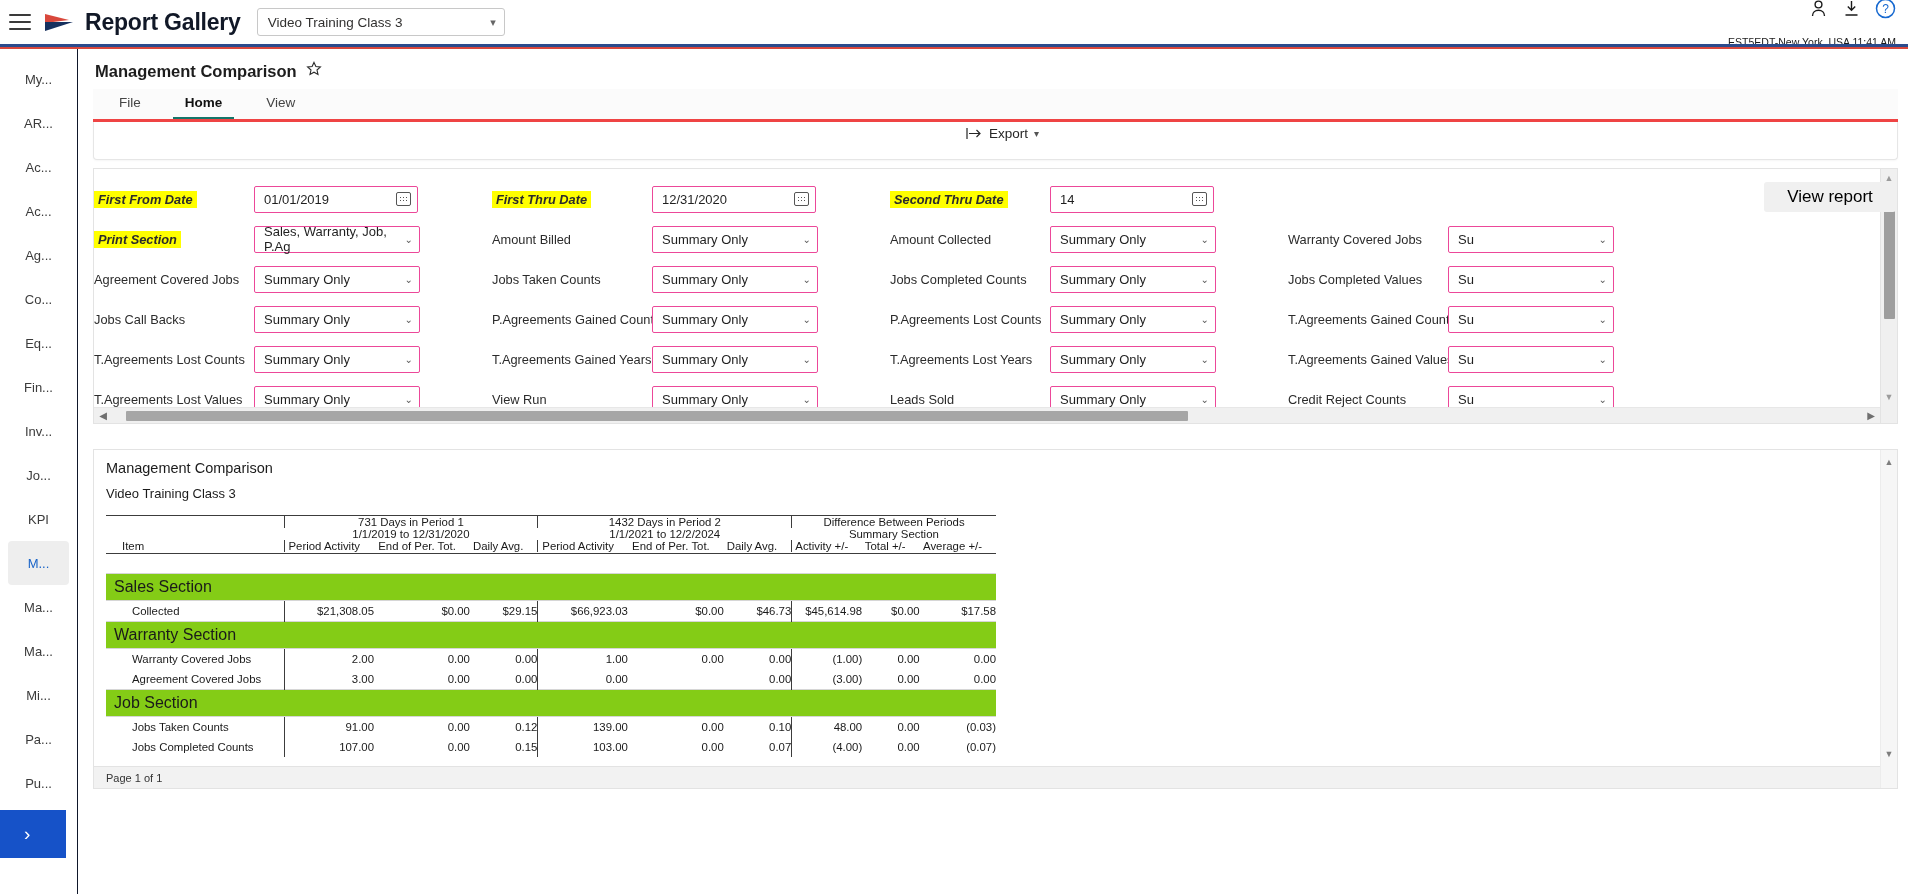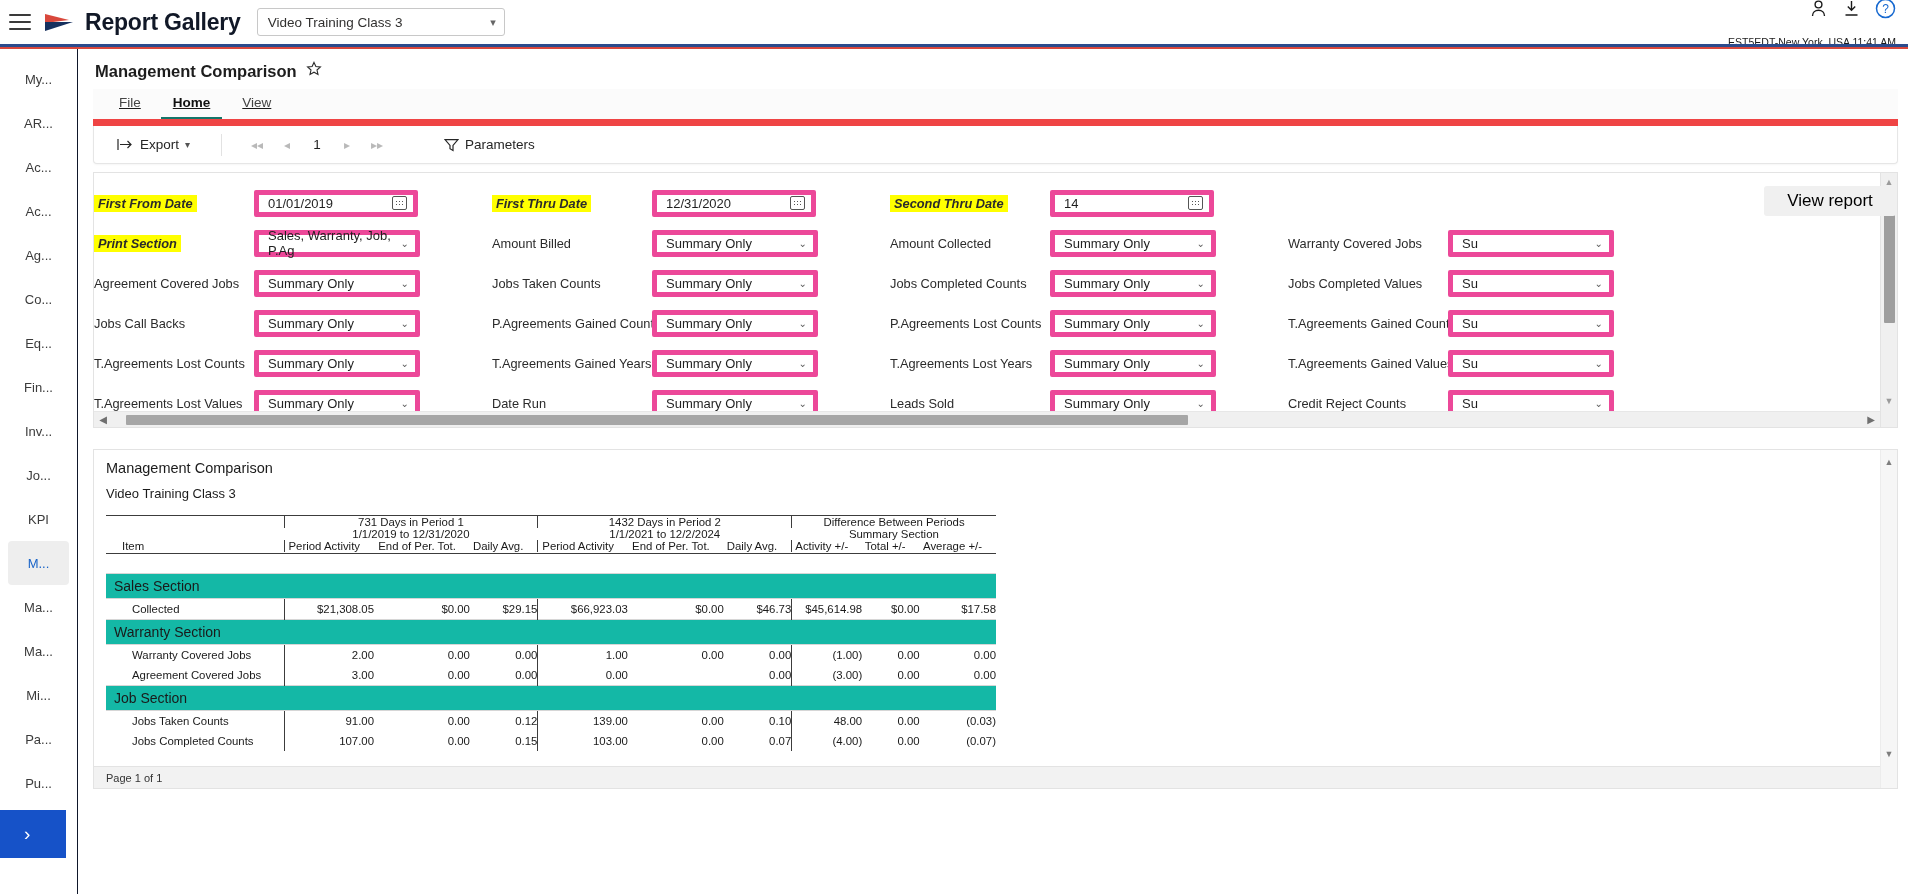--- a/index.html
+++ b/index.html
@@ -69,33 +69,34 @@
   .report-title-row {
     display: flex; align-items: center; gap: 9px;
     padding: 12px 0 8px 16px;
   }
   .report-title { font-size: 16.5px; font-weight: bold; color: #1d1d1d; }
   .star-icon { cursor: pointer; }
 
   
   .ribbon-wrap { margin: 0 10px 0 14px; }
   .ribbon-tabs {
-    display: flex; gap: 8px; border-bottom: 7px solid #ef4444;
-    padding-left: 14px; background: #fbfbfb; text-decoration: underline;
+    display: flex; gap: 20px; border-bottom: 3px solid #ef4444;
+    padding-left: 14px; background: #fbfbfb;
   }
   .rtab {
     padding: 6px 12px 7px; font-size: 13.5px; color: #444; cursor: pointer;
     border-bottom: 2.5px solid transparent;
   }
   .rtab.active { color: #111; font-weight: bold; border-bottom-color: #14766a; }
   .ribbon-bar {
     height: 38px; background: #fff; border: 1px solid #e6e6e6; border-top: none;
     border-radius: 0 0 4px 4px;
     display: flex; align-items: center; padding-left: 14px; gap: 12px;
     box-shadow: 0 1px 2px rgba(0,0,0,.04);
+    flex-direction: column;
   }
   .rb-btn {
     display: flex; align-items: center; gap: 6px; font-size: 13.5px; color: #262626;
     padding: 4px 9px; cursor: pointer; border-radius: 3px; white-space: nowrap;
   }
   .rb-sep { width: 1px; height: 22px; background: #e2e2e2; margin: 0 10px; }
   .pager { display: flex; align-items: center; gap: 4px; }
   .pg-arrow {
     width: 26px; height: 24px; display: flex; align-items: center; justify-content: center;
     color: #b9b9b9; font-size: 12px; cursor: pointer;
@@ -116,21 +117,21 @@
   .prow { display: flex; align-items: center; height: 40px; }
   .pcell { display: flex; align-items: center; width: 398px; flex: 0 0 398px; }
   .plabel {
     font-size: 12.8px; color: #2b2b2b; width: 160px; text-align: left;
     padding-right: 8px; white-space: nowrap; overflow: hidden;
   }
   .plabel.hl { background: #ffff00; display: inline-block; width: auto;
                padding: 1px 4px; font-weight: bold; margin-right: 8px; font-style: italic; }
   .plabel-wrap { width: 160px; display: flex; justify-content: flex-start; }
   .pctl {
-    width: 166px; height: 27px; border: 5px solid #ec4899; background: #fff;
+    width: 166px; height: 27px; border: 1px solid #ec4899; background: #fff;
     display: flex; align-items: center; justify-content: space-between;
     padding: 0 6px 0 9px; font-size: 13px; color: #1f1f1f; border-radius: 2px;
     cursor: pointer;
   }
   .pctl.date { width: 164px; }
   .pctl .chev { color: #5a5a5a; font-size: 10px; }
   .cal-ico { width: 15px; height: 14px; border: 1px solid #555; border-radius: 2px;
     display:flex; align-items:center; justify-content:center; }
   .cal-ico i { display:block; width:9px; height:6px;
     background-image: radial-gradient(#555 40%, transparent 41%);
@@ -174,21 +175,21 @@
   table.rpt td, table.rpt th { padding: 0; font-weight: normal; }
   .hdr-top td { text-align: center; padding: 3px 0 2px; border-top: 1px solid #3c3c3c; }
   .hdr-mid td { text-align: center; padding: 2px 0; }
   .hdr-cols td { padding: 5px 0 6px; }
   .c-item { width: 178px; text-align: left; padding-left: 16px !important; }
   .num { text-align: right; padding-right: 14px !important; }
   .colgroup-sep { border-left: 1px solid #3c3c3c; }
   .rule-under-hdr td { border-bottom: 1px solid #3c3c3c; height: 1px; padding: 0; }
   .spacer-row td { height: 20px; }
   .section-row td {
-    background: #14b8a6; font-size: 14px; padding: 4px 0 4px 8px !important;
+    background: #84cc16; font-size: 16px; padding: 4px 0 4px 8px !important;
     border-top: 1px solid #d6d6d6; border-bottom: 1px solid #d6d6d6; text-align: left;
   }
   .data-row td { padding: 4px 0 !important; }
   .data-row td.c-item { padding-left: 26px !important; }
   .vline { border-left: 1px solid #3c3c3c; }
   .pagefoot {
     position: absolute; left: 0; bottom: 0; width: 1788px; height: 22px;
     background: #f2f2f2; border-top: 1px solid #e3e3e3;
     font-size: 11px; color: #333; display: flex; align-items: center; padding-left: 12px;
   }
@@ -539,21 +540,21 @@
                 <div class="plabel-wrap">
                   <div class="plabel">T.Agreements Lost Values</div>
                 </div>
                 <div class="pctl">
                   <span>Summary Only</span>
                   <span class="chev">⌄</span>
                 </div>
               </div>
               <div class="pcell">
                 <div class="plabel-wrap">
-                  <div class="plabel">Date Run</div>
+                  <div class="plabel">View Run</div>
                 </div>
                 <div class="pctl">
                   <span>Summary Only</span>
                   <span class="chev">⌄</span>
                 </div>
               </div>
               <div class="pcell">
                 <div class="plabel-wrap">
                   <div class="plabel">Leads Sold</div>
                 </div>

